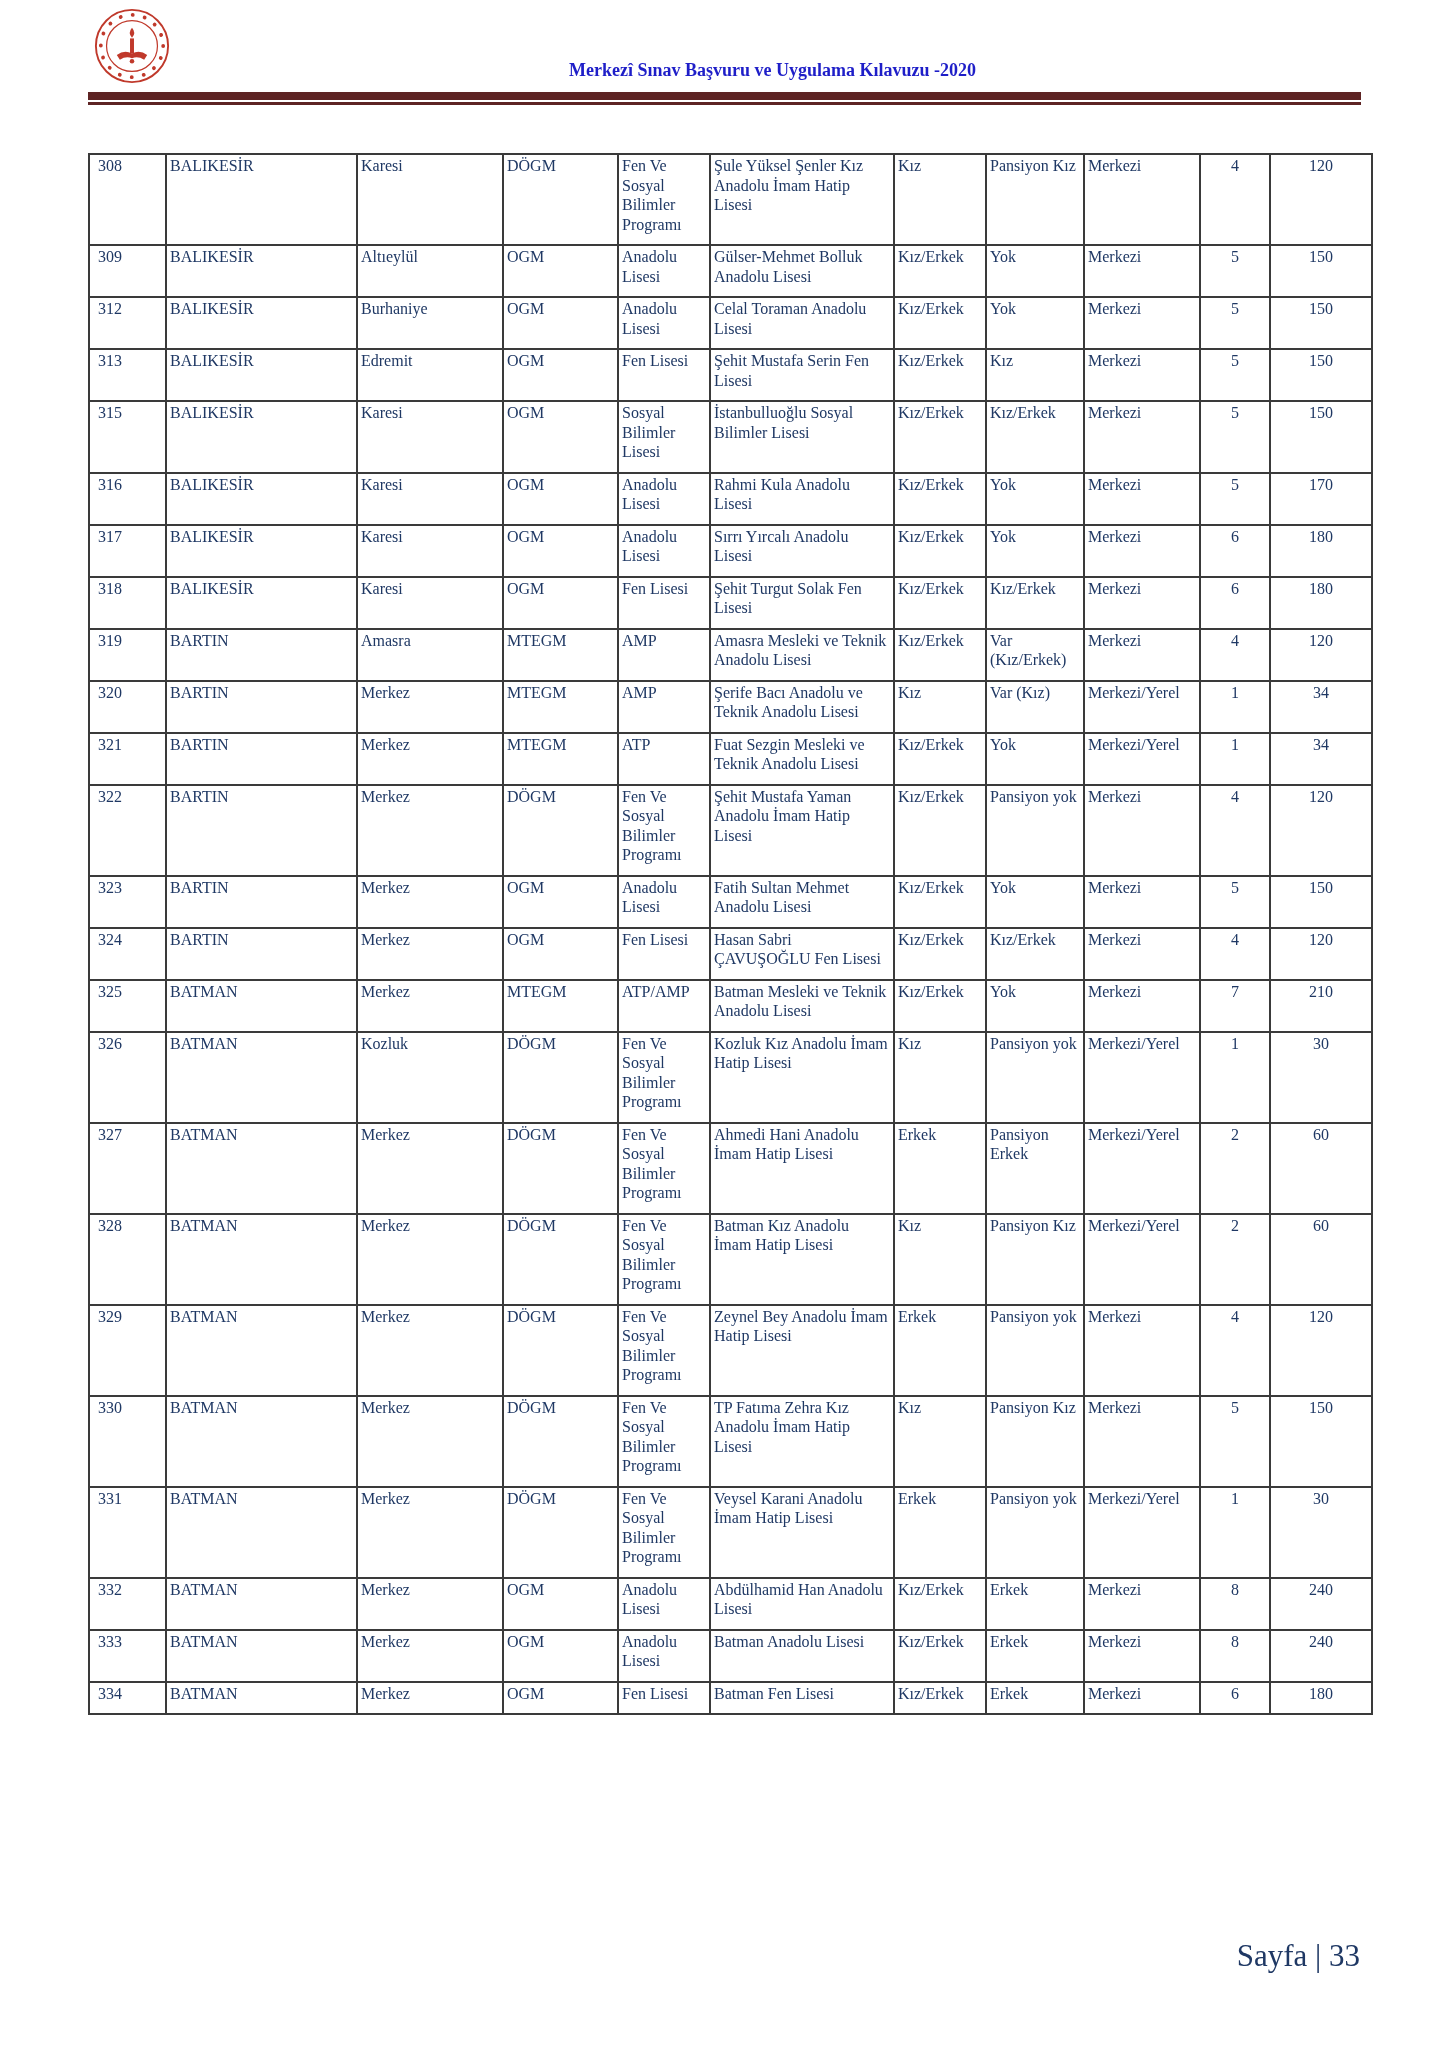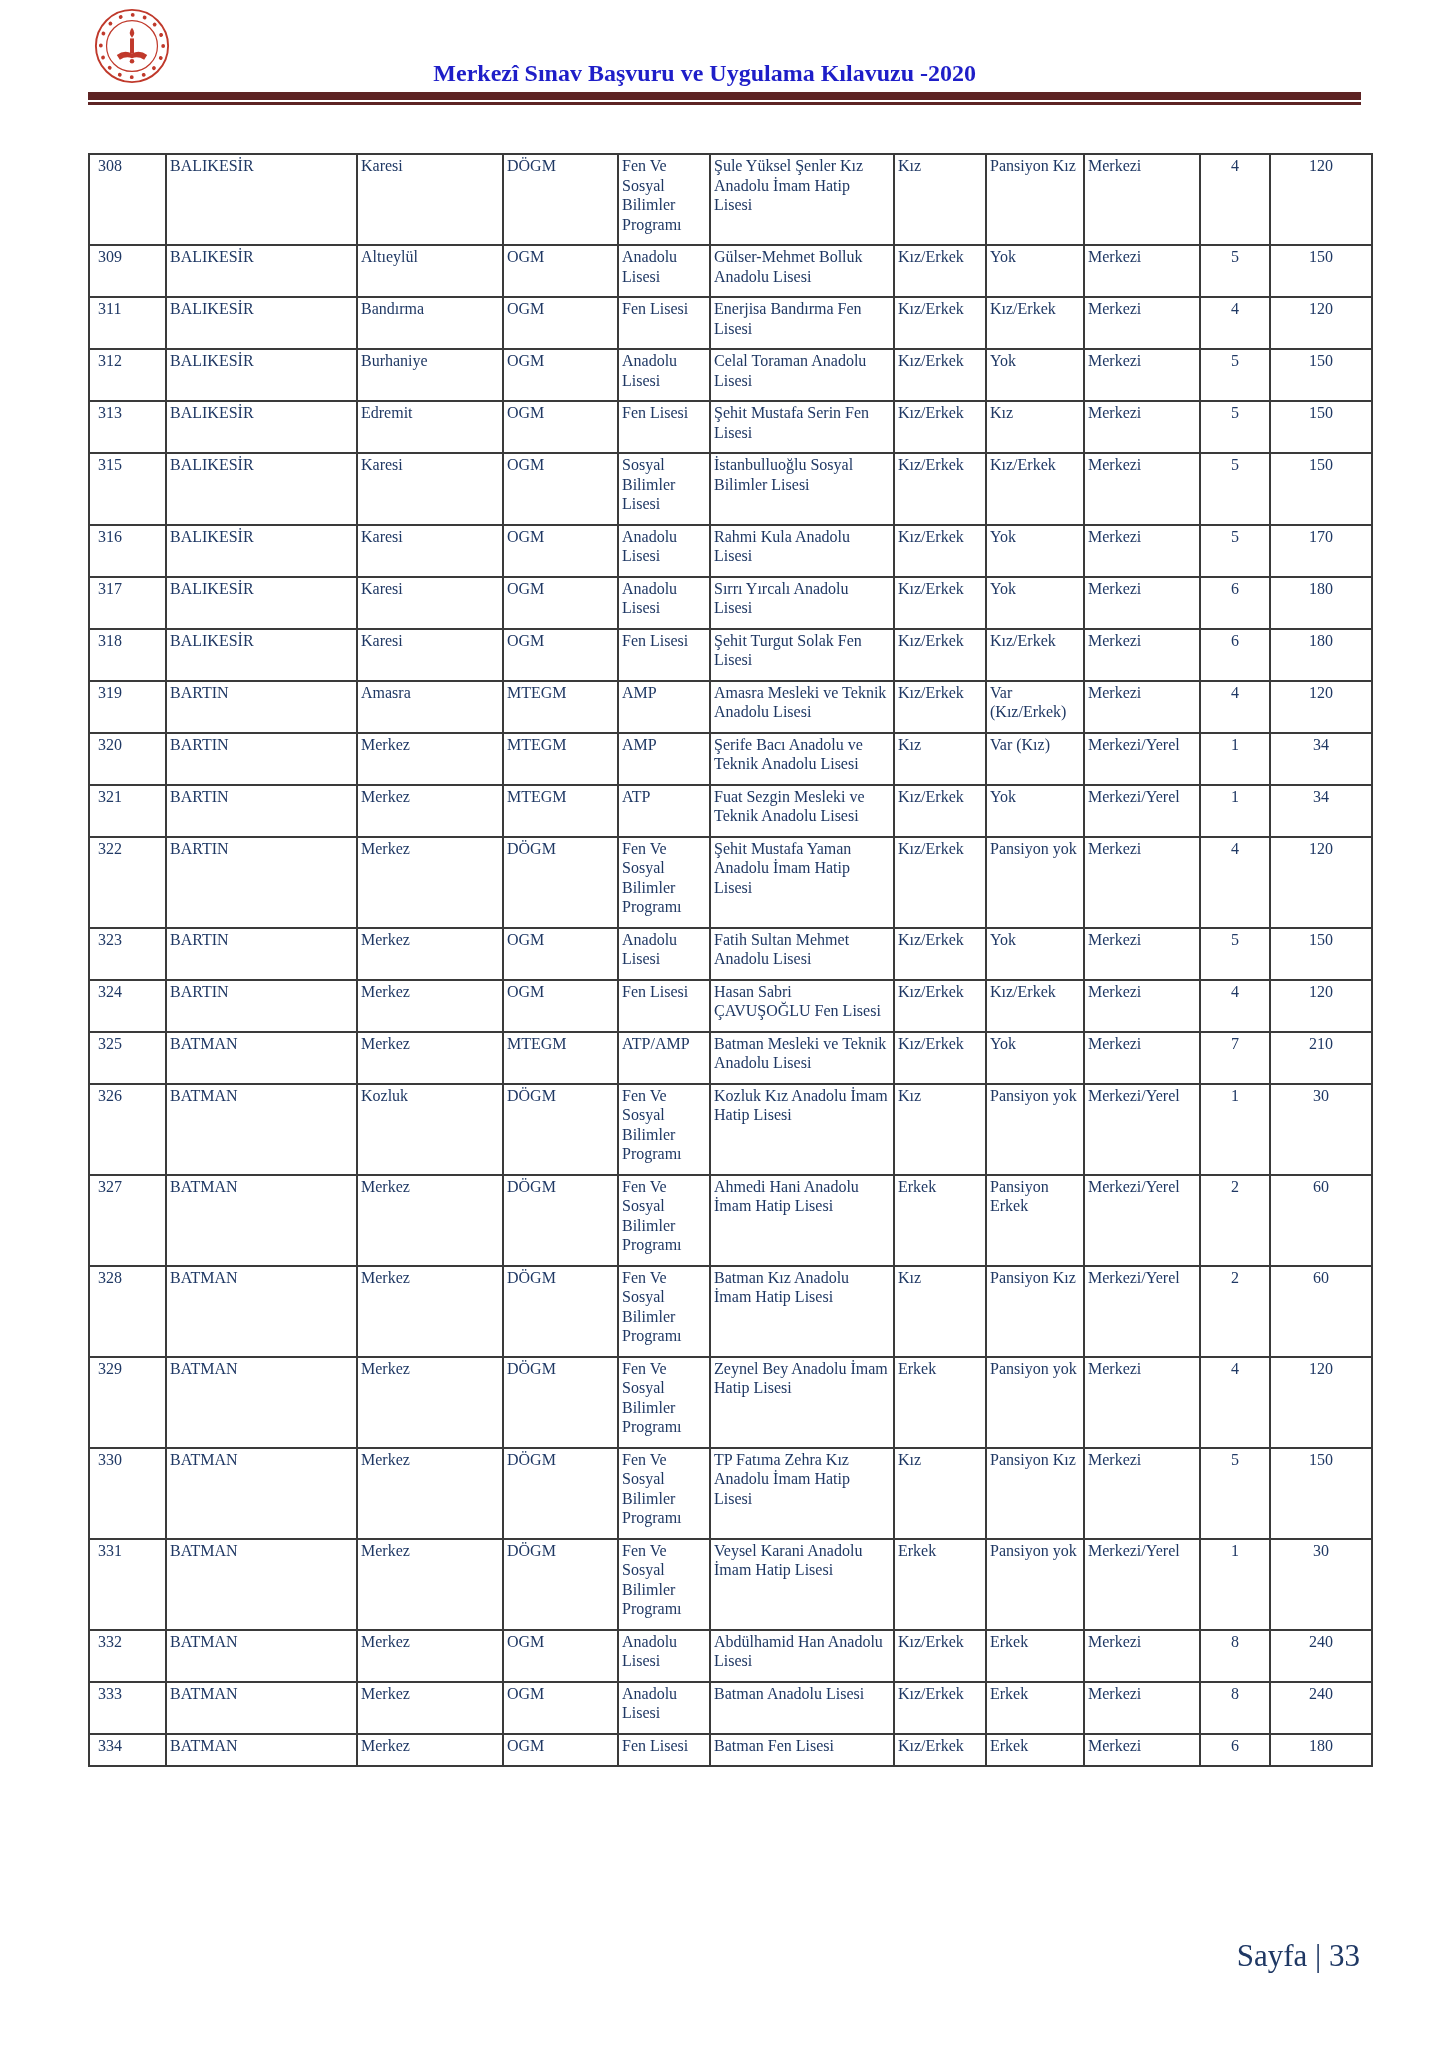--- a/index.html
+++ b/index.html
@@ -17,21 +17,21 @@
   
   .logo {
     position: absolute;
     left: 94px;
     top: 8px;
   }
   .doc-title {
     position: absolute;
     top: 60px;
     right: 472px;
-    font-size: 24px;
+    font-size: 18px;
     font-weight: bold;
     color: #1e1ec8;
     white-space: nowrap;
   }
   .header-rule {
     position: absolute;
     left: 88px;
     top: 92px;
     width: 1273px;
   }
@@ -132,33 +132,20 @@
           <td>OGM</td>
           <td>Anadolu Lisesi</td>
           <td>Gülser-Mehmet Bolluk Anadolu Lisesi</td>
           <td>Kız/Erkek</td>
           <td>Yok</td>
           <td>Merkezi</td>
           <td>5</td>
           <td>150</td>
         </tr>
         <tr>
-          <td>311</td>
-          <td>BALIKESİR</td>
-          <td>Bandırma</td>
-          <td>OGM</td>
-          <td>Fen Lisesi</td>
-          <td>Enerjisa Bandırma Fen Lisesi</td>
-          <td>Kız/Erkek</td>
-          <td>Kız/Erkek</td>
-          <td>Merkezi</td>
-          <td>4</td>
-          <td>120</td>
-        </tr>
-        <tr>
           <td>312</td>
           <td>BALIKESİR</td>
           <td>Burhaniye</td>
           <td>OGM</td>
           <td>Anadolu Lisesi</td>
           <td>Celal Toraman Anadolu Lisesi</td>
           <td>Kız/Erkek</td>
           <td>Yok</td>
           <td>Merkezi</td>
           <td>5</td>

